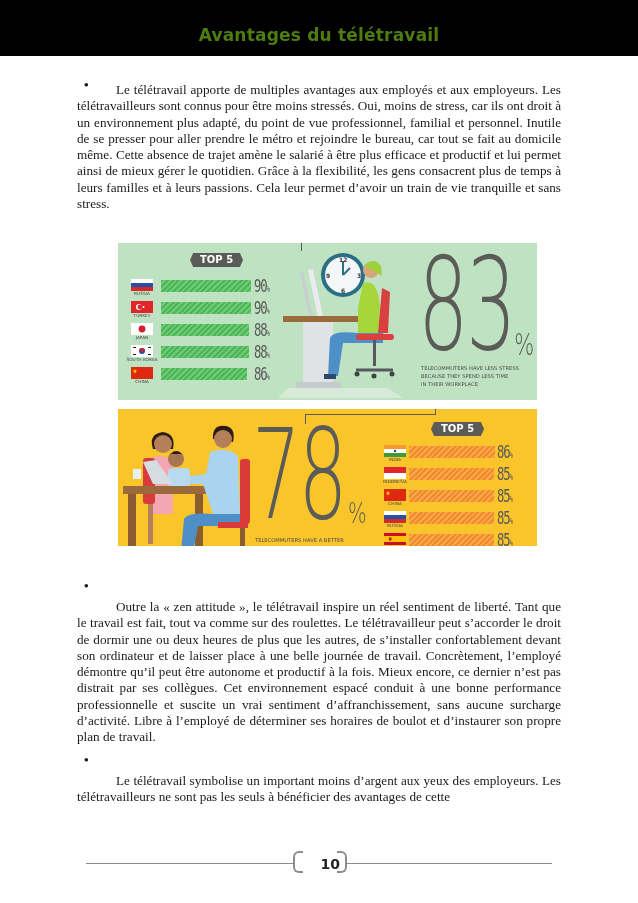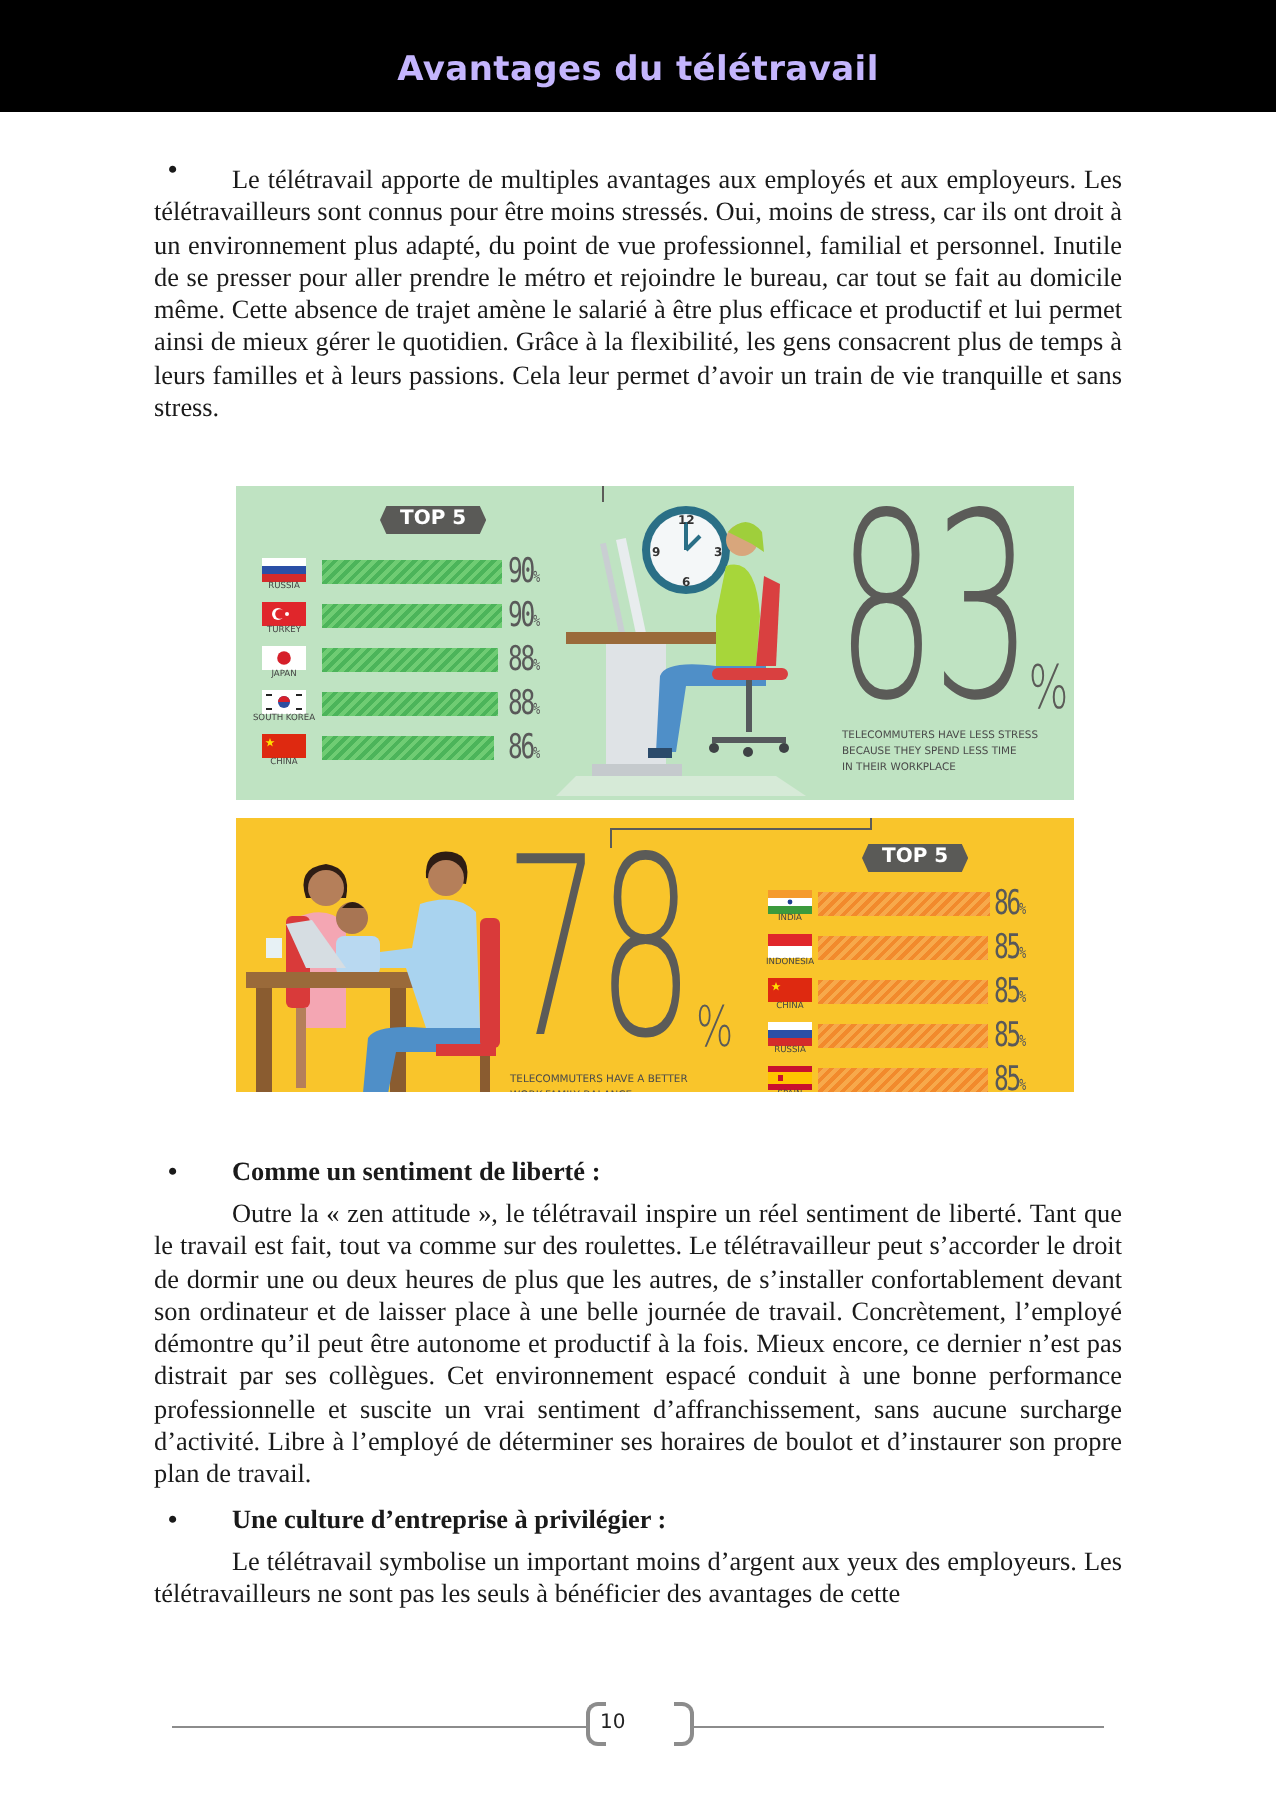--- a/index.html
+++ b/index.html
@@ -6,21 +6,21 @@
     html, body { width: 638px; height: 903px; background: #ffffff; overflow: hidden; }
     body { position: relative; font-family: "Liberation Serif", serif; color: #1a1a1a; }
 
     .header-bar {
       position: absolute; left: 0; top: 0; width: 638px; height: 56px;
       background: #000000;
       display: flex; align-items: center; justify-content: center;
     }
     .header-title {
       margin-top: 14px;
-      color: #c4b5fd;
+      color: #4d7c0f;
       font-family: "DejaVu Sans", sans-serif;
       font-weight: bold;
       font-size: 17px;
       letter-spacing: 0.2px;
     }
 
     .content { position: absolute; left: 77px; width: 484px; font-size: 13.2px; line-height: 16.3px; }
     .bullet-heading { display: flex; align-items: baseline; font-weight: bold; }
     .bullet-dot { width: 39px; padding-left: 7px; font-weight: bold; }
     .para { text-align: justify; text-indent: 39px; }
@@ -60,22 +60,22 @@
     }
     .big-pct { position: absolute; font-family: "DejaVu Sans", sans-serif; color: #5b5b58; font-weight: 200; transform: scaleX(0.7); }
     .caption { position: absolute; font-family: "DejaVu Sans", sans-serif; font-size: 5.2px; color: #4a4a4a; line-height: 8px; text-transform: uppercase; }
 
     .vline { position: absolute; background: #5b5b58; }
 
     
     .footer { position: absolute; left: 86px; top: 851px; width: 466px; height: 24px; }
     .footer-line { position: absolute; top: 12px; height: 1px; background: #8c8c8c; }
     .footer-bracket { position: absolute; top: 0; width: 10px; height: 22px; border: 2px solid #8c8c8c; }
-    .page-num { position: absolute; left: 214px; top: 5px; width: 40px; text-align: left;
-      font-family: "DejaVu Sans", sans-serif; font-size: 10px; color: #222; }
+    .page-num { position: absolute; left: 214px; top: 5px; width: 40px; text-align: right;
+      font-family: "DejaVu Sans", sans-serif; font-size: 14px; color: #222; font-weight: bold; }
   </style>
 </head>
 <body>
 
 <div class="header-bar">
   <span class="header-title">Avantages du télétravail</span>
 </div>
 
 <div class="content bullet-heading" id="sec1-head">
   <span class="bullet-dot">•</span>
@@ -263,27 +263,25 @@
         <rect x="5" y="4.5" width="2.5" height="3" fill="#c8102e"></rect>
       </svg>
     <span class="country">SPAIN</span>
     <div class="bar bar-orange" style="left:25px; width:85px;"></div>
     <span class="pct" style="left:113px;"><span>85</span><small>%</small></span>
   </div>
 </div>
 
 <div class="content bullet-heading" id="sec2-head">
   <span class="bullet-dot">•</span>
-  <span>Comme un sentiment de liberté :</span>
 </div>
 <p class="content para" id="sec2-body">Outre la « zen attitude », le télétravail inspire un réel sentiment de liberté. Tant que le travail est fait, tout va comme sur des roulettes. Le télétravailleur peut s’accorder le droit de dormir une ou deux heures de plus que les autres, de s’installer confortablement devant son ordinateur et de laisser place à une belle journée de travail. Concrètement, l’employé démontre qu’il peut être autonome et productif à la fois. Mieux encore, ce dernier n’est pas distrait par ses collègues. Cet environnement espacé conduit à une bonne performance professionnelle et suscite un vrai sentiment d’affranchissement, sans aucune surcharge d’activité. Libre à l’employé de déterminer ses horaires de boulot et d’instaurer son propre plan de travail.</p>
 
 <div class="content bullet-heading" id="sec3-head">
   <span class="bullet-dot">•</span>
-  <span>Une culture d’entreprise à privilégier :</span>
 </div>
 <p class="content para" id="sec3-body">Le télétravail symbolise un important moins d’argent aux yeux des employeurs. Les télétravailleurs ne sont pas les seuls à bénéficier des avantages de cette</p>
 
 <div class="footer">
   <div class="footer-line" style="left:0; width:207px;"></div>
   <div class="footer-bracket" style="left:207px; border-right:none; border-radius:6px 0 0 6px;"></div>
   <span class="page-num">10</span>
   <div class="footer-bracket" style="left:251px; border-left:none; border-radius:0 6px 6px 0;"></div>
   <div class="footer-line" style="left:261px; width:205px;"></div>
 </div>

